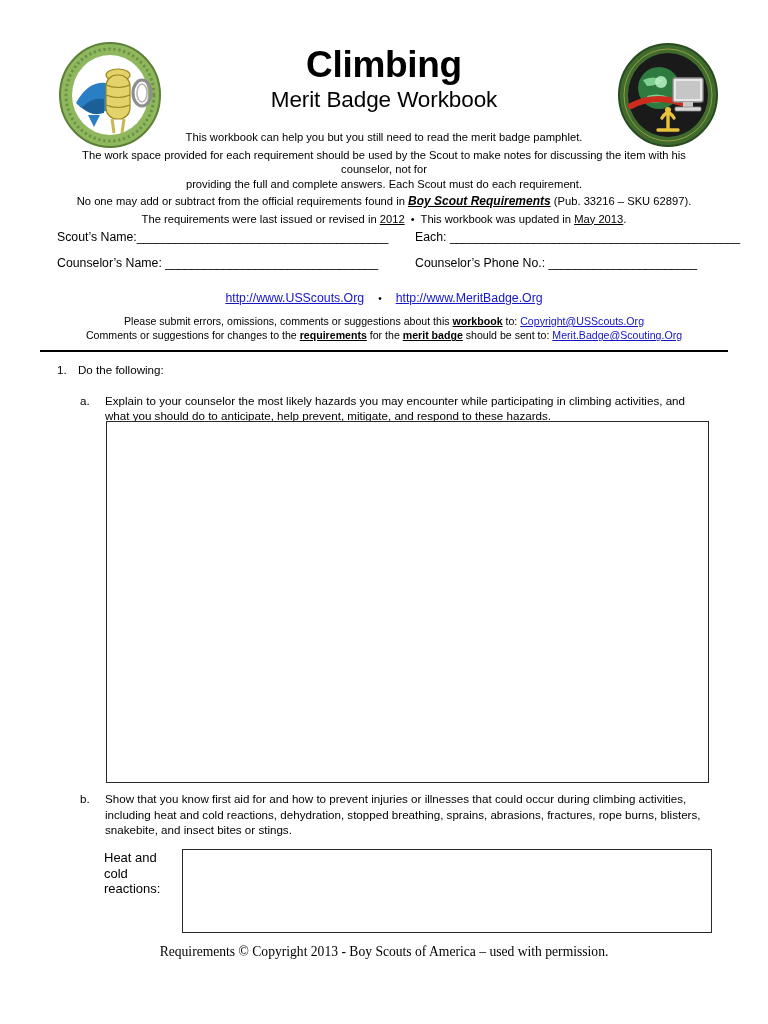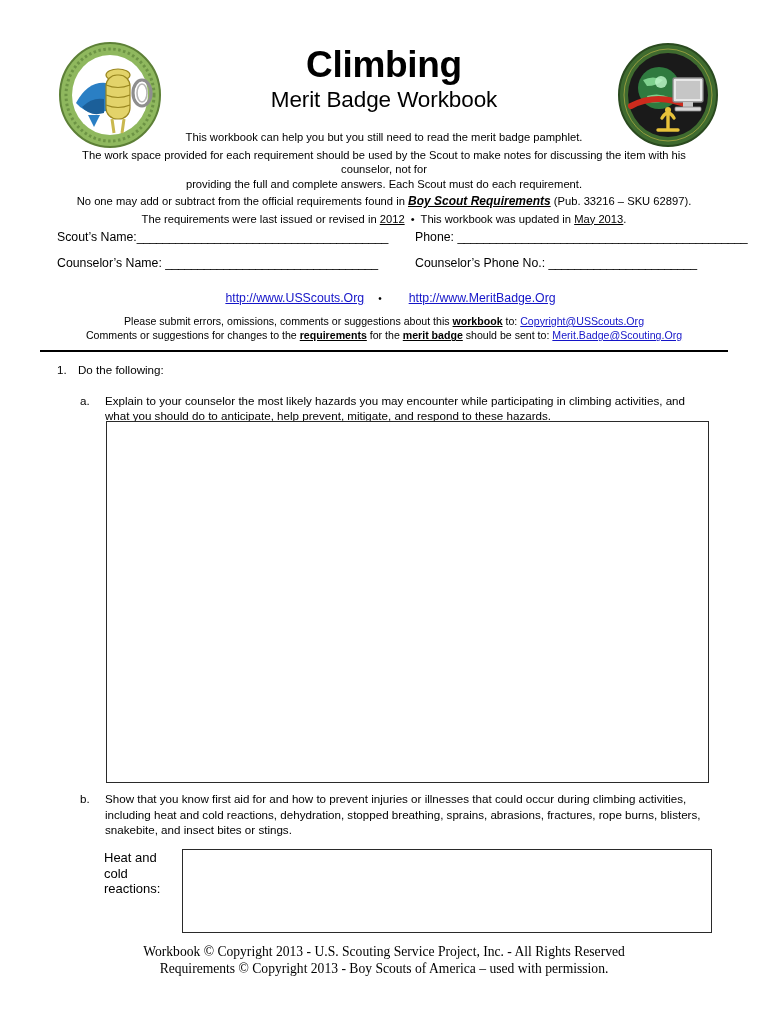--- a/index.html
+++ b/index.html
@@ -110,21 +110,21 @@
     position: absolute;
     left: 0;
     top: 289px;
     width: 768px;
     text-align: center;
   }
   .links-main {
     font-size: 12.3px;
     line-height: 18px;
   }
-  .links-main a { padding: 0 4px; margin-left: 13px; }
+  .links-main a { padding: 0 4px; }
   .bulletdot { font-size: 10px; padding: 0 10px; vertical-align: middle; }
   .links-note {
     font-size: 10.6px;
     line-height: 14.5px;
     margin-top: 6px;
   }
   a, .link {
     color: #1414c8;
     text-decoration: underline;
   }
@@ -272,21 +272,21 @@
       <div class="intro-gap"></div>
       <div class="intro-line"><span>No one may add or subtract from the official requirements found in </span><span class="bsr">Boy Scout Requirements</span><span> (Pub. 33216 – SKU 62897).</span></div>
       <div class="intro-gap"></div>
       <div class="intro-line"><span>The requirements were last issued or revised in </span><span class="udl">2012</span><span class="dot-sep">•</span><span>This workbook was updated in </span><span class="udl">May 2013</span><span>.</span></div>
     </div>
   </div>
 
   <div class="fields">
     <div class="field-row">
       <div class="field f-scout"><span>Scout’s Name:</span><span class="rule-fill">_______________________________________</span></div>
-      <div class="field f-unit"><span>Phone:</span> <span class="rule-fill">_____________________________________________</span></div>
+      <div class="field f-unit"><span>Each:</span> <span class="rule-fill">_____________________________________________</span></div>
     </div>
     <div class="field-row">
       <div class="field f-couns"><span>Counselor’s Name:</span> <span class="rule-fill">_________________________________</span></div>
       <div class="field f-phone"><span>Counselor’s Phone No.:</span> <span class="rule-fill">_______________________</span></div>
     </div>
   </div>
 
   <div class="links">
     <div class="links-main">
       <a href="#">http://www.USScouts.Org</a><span class="bulletdot">•</span><a href="#">http://www.MeritBadge.Org</a>
@@ -316,17 +316,16 @@
     <div class="sub-req" style="margin-top:0;">
       <span class="sub-letter">b.</span>
       <span class="sub-text">Show that you know first aid for and how to prevent injuries or illnesses that could occur during climbing activities, including heat and cold reactions, dehydration, stopped breathing, sprains, abrasions, fractures, rope burns, blisters, snakebite, and insect bites or stings.</span>
     </div>
   </div>
 
   <div class="label-heatcold">Heat and cold reactions:</div>
   <div class="answer-box box-2"></div>
 
   <div class="footer">
-    <div>Workbook © Copyright 2013 - U.S. Scouting Service Project, Inc. - All Rights Reserved</div>
     <div>Requirements © Copyright 2013 - Boy Scouts of America – used with permission.</div>
   </div>
 
 </div>
 
 </body></html>

